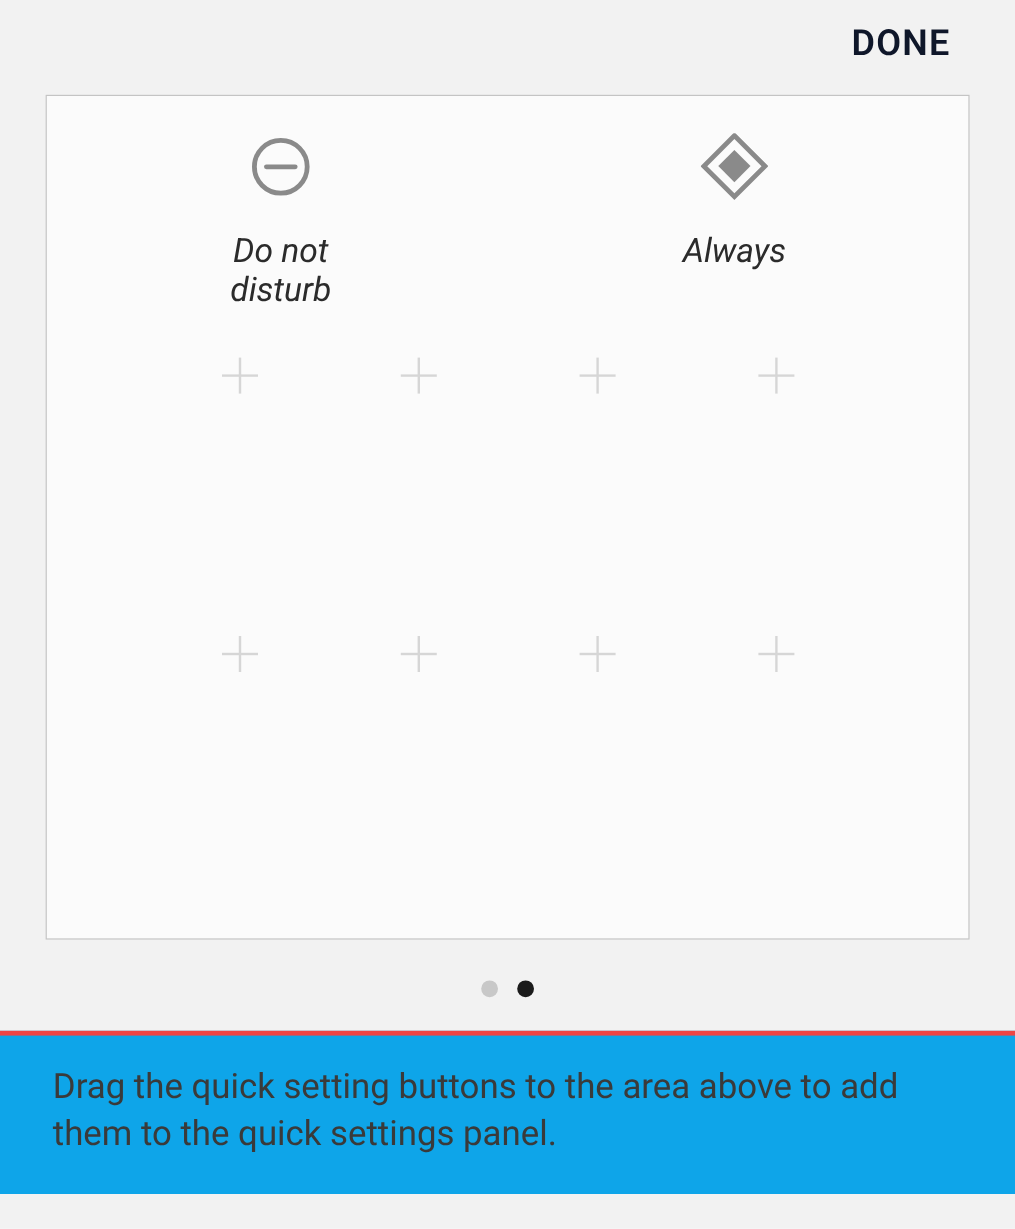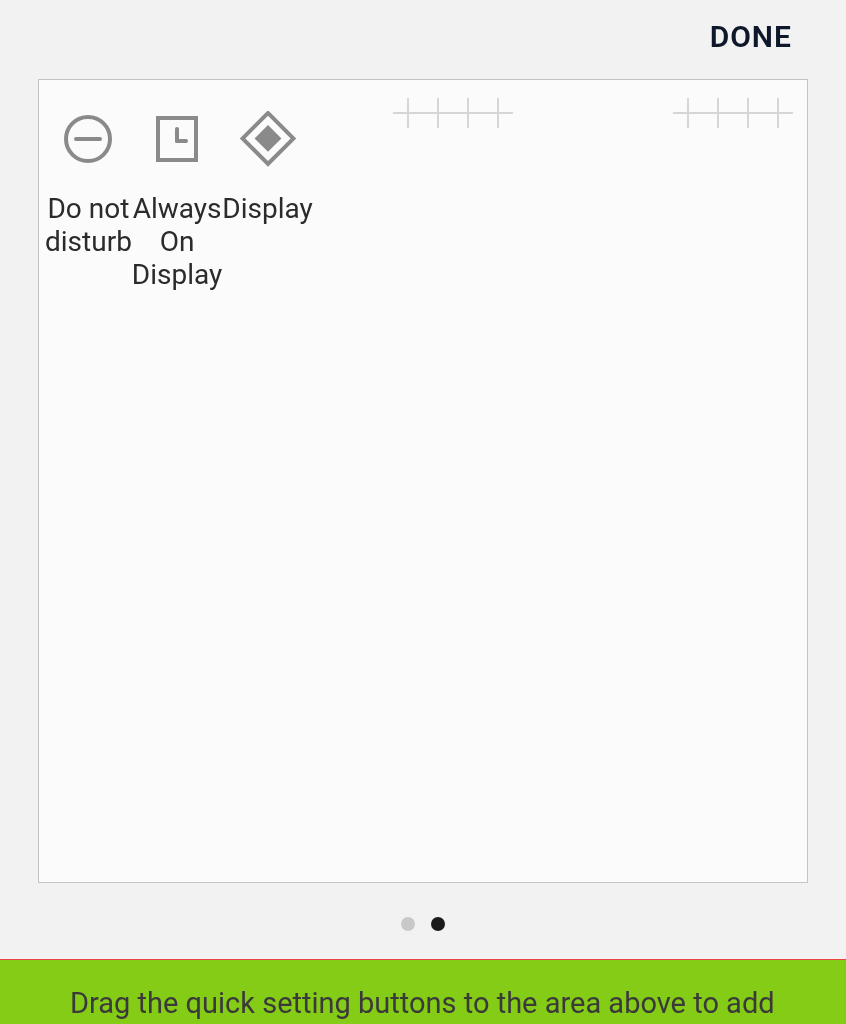--- a/index.html
+++ b/index.html
@@ -20,23 +20,23 @@
     font-size:30px; font-weight:600;
     color:#0f172a; letter-spacing:1px;
     cursor:pointer;
     font-family:inherit;
   }
   .panel {
     margin: 10px 38px 0 38px;
     background:#fbfbfb;
     border:1px solid #c4c4c4;
     width:calc(846px - 76px);
-    height:804px;
+    height:704px;
     padding: 18px 6px 0 6px;
-    display:flex; 
+    display:flex; flex-direction:column;font-style:italic;
   }
   .row {
     display:flex;
     height:200px;
   }
   .row.short { height:232px; }
   .cell {
     flex:1 1 0;
     display:flex; flex-direction:column;
     align-items:center;
@@ -73,23 +73,23 @@
     gap:16px;
     padding:34px 0 28px 0;
   }
   .dot {
     width:14px; height:14px; border-radius:50%;
     background:#c8c8c8;
   }
   .dot.active { background:#1b1b1b; }
 
   .hint-bar {
-    background:#84cc16;
-    border-top:1px solid #ef4444;
-    padding:24px 44px 30px 70px;
+    background:#0ea5e9;
+    border-top:4px solid #ef4444;
+    padding:24px 44px 30px 44px;
   }
   .hint-text {
     font-size:29px; line-height:1.34;
     color:#3a3a3a;
   }
   svg { display:block; }
 </style>
 </head>
 <body>
 
@@ -106,39 +106,29 @@
         <svg width="52" height="52" viewBox="0 0 52 52">
           <circle cx="26" cy="26" r="22" fill="none" stroke="#8a8a8a" stroke-width="4"></circle>
           <line x1="14" y1="26" x2="38" y2="26" stroke="#8a8a8a" stroke-width="4" stroke-linecap="round"></line>
         </svg>
       </span>
       <span class="label">Do not disturb</span>
     </div>
 
 
 
-    <div class="cell">
-      <span class="icon-wrap">
-        <svg width="50" height="52" viewBox="0 0 50 52">
-          <rect x="6" y="5" width="38" height="42" fill="none" stroke="#8a8a8a" stroke-width="4"></rect>
-          <line x1="25" y1="16" x2="25" y2="28" stroke="#8a8a8a" stroke-width="4" stroke-linecap="round"></line>
-          <line x1="25" y1="28" x2="34" y2="28" stroke="#8a8a8a" stroke-width="4" stroke-linecap="round"></line>
-        </svg>
-      </span>
-      <span class="label">Always On Display</span>
-    </div>
 
     <div class="cell">
       <span class="icon-wrap">
         <svg width="56" height="56" viewBox="0 0 56 56">
           <rect x="28" y="2" width="36" height="36" transform="rotate(45 28 2)" fill="none" stroke="#8a8a8a" stroke-width="4"></rect>
           <rect x="28" y="14" width="19" height="19" transform="rotate(45 28 14)" fill="#8a8a8a"></rect>
         </svg>
       </span>
-      <span class="label">Display</span>
+      <span class="label">Always</span>
     </div>
 
   </div>
 
   <div class="row short">
     <div style="flex:0 0 80px"></div>
     <div class="plus-cell">
         <div class="plus"></div>
       </div>
     <div class="plus-cell">

